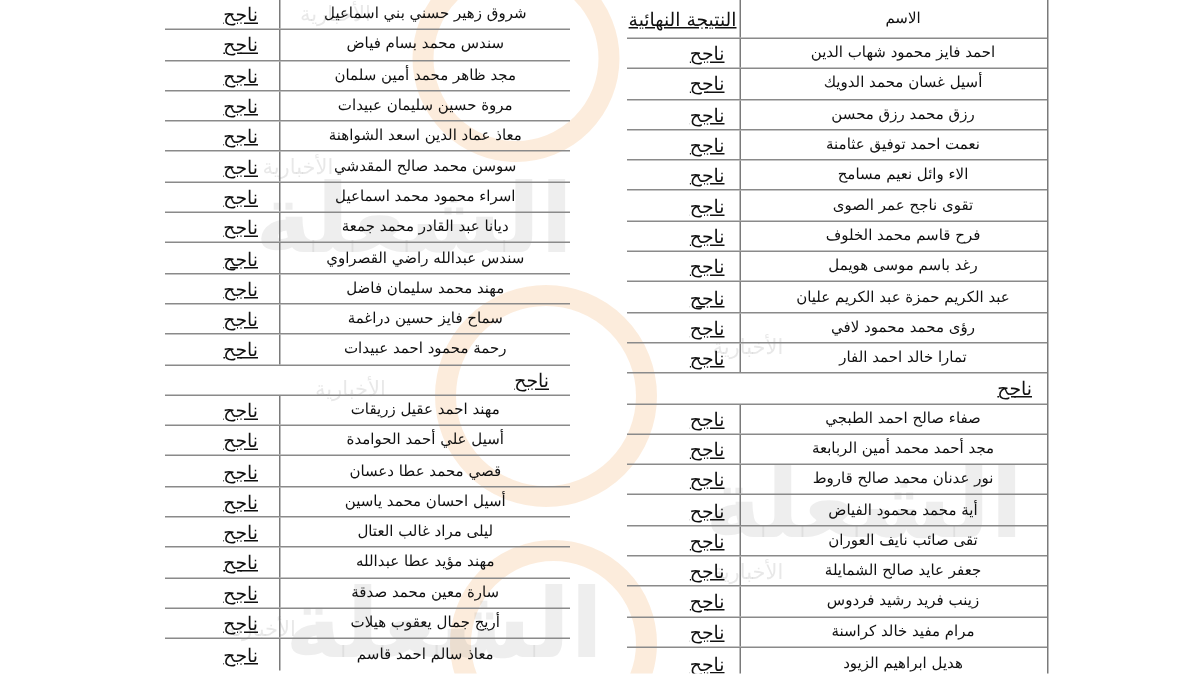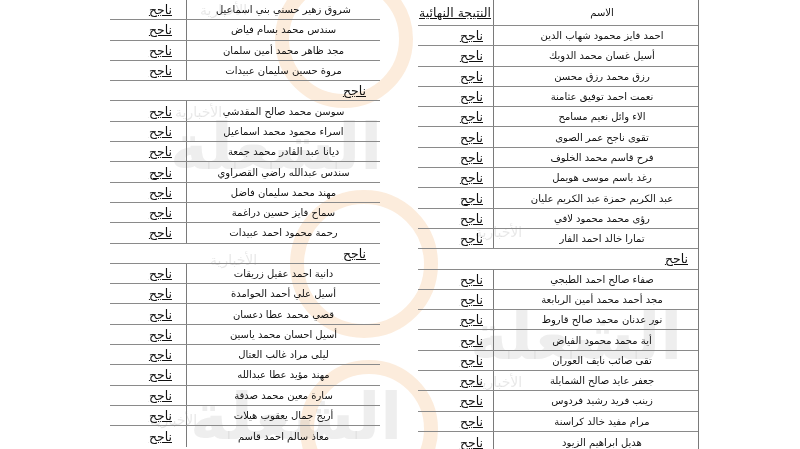--- a/index.html
+++ b/index.html
@@ -174,20 +174,21 @@
     </div>
   <div class="row">
       <div class="cell-name">مجد ظاهر محمد أمين سلمان</div>
       <div class="cell-result">ناجح</div>
     </div>
   <div class="row">
       <div class="cell-name">مروة حسين سليمان عبيدات</div>
       <div class="cell-result">ناجح</div>
     </div>
   <div class="row">
+      <div class="cell-name">معاذ عماد الدين اسعد الشواهنة</div>
       <div class="cell-result">ناجح</div>
     </div>
   <div class="row">
       <div class="cell-name">سوسن محمد صالح المقدشي</div>
       <div class="cell-result">ناجح</div>
     </div>
   <div class="row">
       <div class="cell-name">اسراء محمود محمد اسماعيل</div>
       <div class="cell-result">ناجح</div>
     </div>
@@ -208,21 +209,21 @@
       <div class="cell-result">ناجح</div>
     </div>
   <div class="row">
       <div class="cell-name">رحمة محمود احمد عبيدات</div>
       <div class="cell-result">ناجح</div>
     </div>
   <div class="row">
       <div class="cell-result">ناجح</div>
     </div>
   <div class="row">
-      <div class="cell-name">دانية احمد عقيل زريقات</div>
+      <div class="cell-name">مهند احمد عقيل زريقات</div>
       <div class="cell-result">ناجح</div>
     </div>
   <div class="row">
       <div class="cell-name">أسيل علي أحمد الحوامدة</div>
       <div class="cell-result">ناجح</div>
     </div>
   <div class="row">
       <div class="cell-name">قصي محمد عطا دعسان</div>
       <div class="cell-result">ناجح</div>
     </div>

